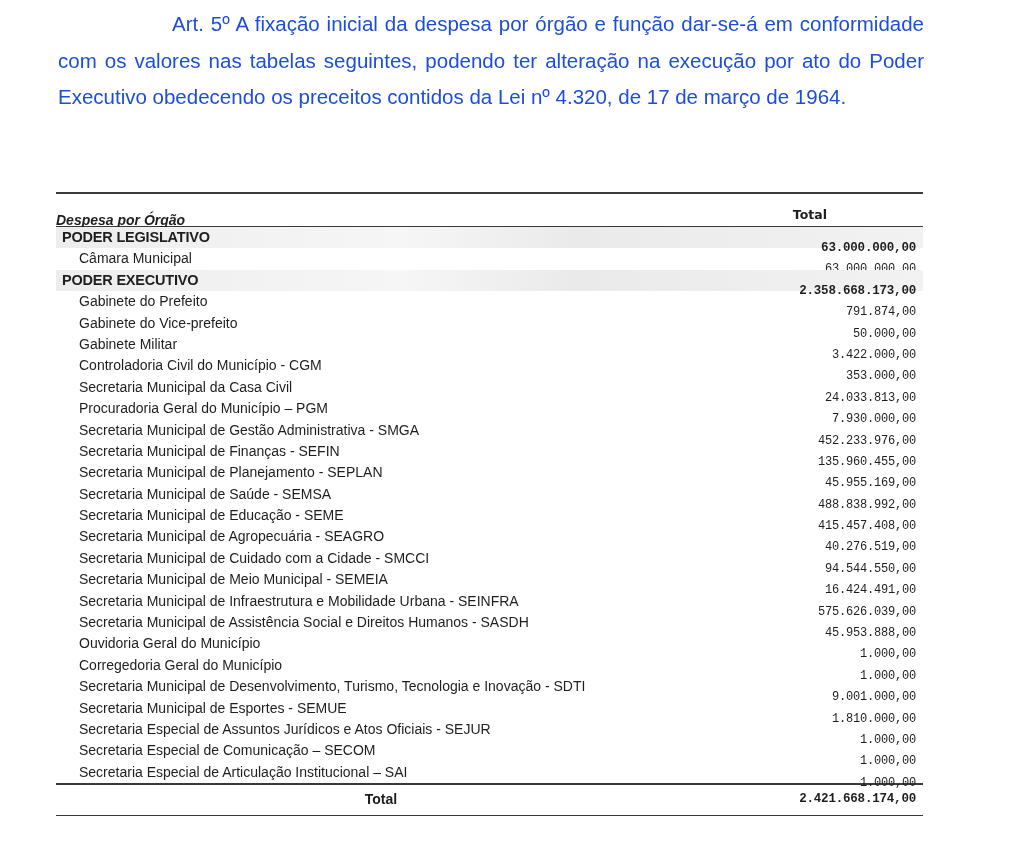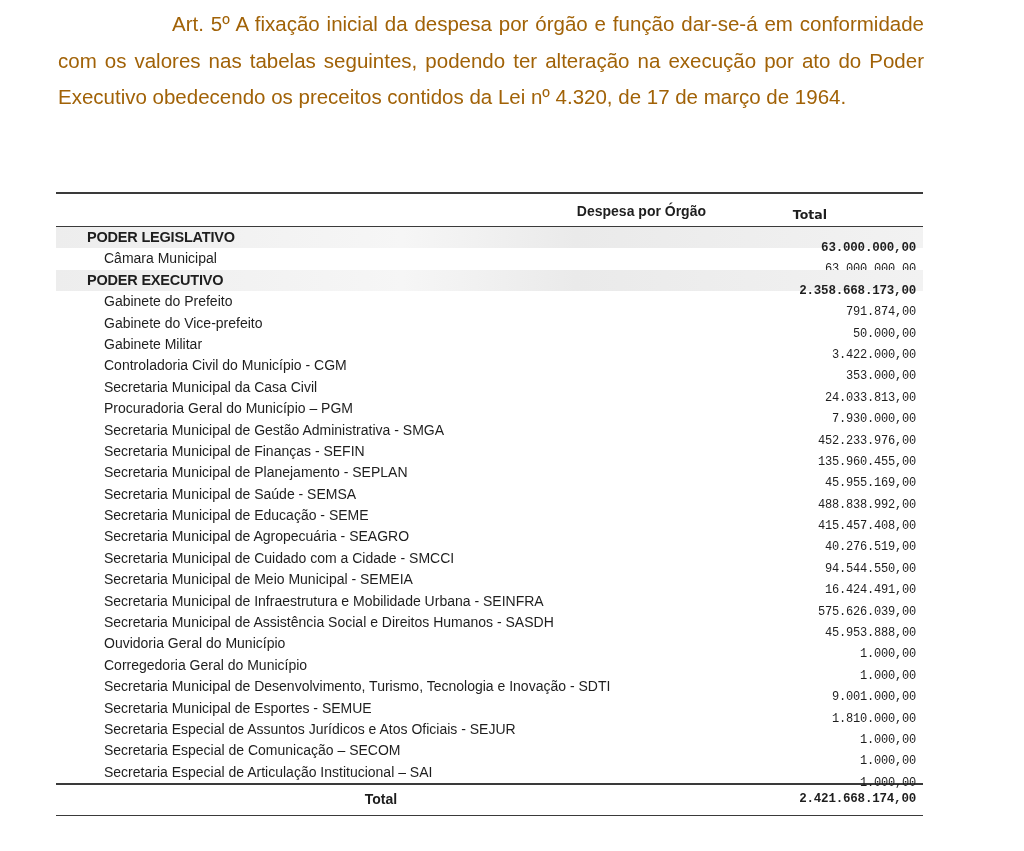--- a/index.html
+++ b/index.html
@@ -1,32 +1,32 @@
 <!DOCTYPE html>
 <html><head>
 <meta charset="utf-8">
 <style>
   html, body { margin: 0; padding: 0; background: #ffffff; }
   body { width: 1024px; height: 851px; position: relative; overflow: hidden; color: #1e1e1e; }
   .para {
     position: absolute; left: 58px; top: 6px; width: 866px;
     font-family: "Liberation Sans", sans-serif; font-size: 20.5px; line-height: 36.5px;
-    text-align: justify; text-align-last: left; color: #a16207;
+    text-align: justify; text-align-last: left; color: #1d4ed8;
   }
   .para .indent { display: inline-block; width: 114px; }
   .tbl {
     position: absolute; left: 56px; top: 192px; width: 867px;
     font-family: "Liberation Sans", sans-serif; color: #1e1e1e;
   }
   .rule { height: 1.5px; background: #3a3a3a; }
   .head { position: relative; height: 32px; }
-  .head .c1 { position: absolute; left: 0; width: 650px; top: 9px; text-align: right; font-weight: bold; font-size: 14px; }
+  .head .c1 { position: absolute; left: 0; width: 650px; top: 18px; text-align: left; font-weight: bold; font-size: 14px; font-style: italic; }
   .head .c2 { position: absolute; right: 96px; top: 13px; font-family: "DejaVu Sans", sans-serif; font-weight: bold; font-size: 12.5px; }
   .row { position: relative; height: 21.4px; }
-  .row .lbl { position: absolute; left: 23px; top: 2px; font-size: 14px; white-space: nowrap; margin-left: 25px; }
+  .row .lbl { position: absolute; left: 23px; top: 2px; font-size: 14px; white-space: nowrap; }
   .row .val { position: absolute; right: 7px; top: 14px; font-family: Liberation Mono, monospace; font-size: 12px; white-space: nowrap; letter-spacing: -0.2px; }
   .row.grp { background: linear-gradient(90deg, #ededed, #f6f6f6 40%, #eaeaea 60%, #f2f2f2); }
   .row.grp .lbl { left: 6px; font-weight: bold; font-size: 14.5px; letter-spacing: -0.2px; }
   .row.grp .val { font-weight: bold; font-size: 12.5px; }
   .total { position: relative; height: 30px; }
   .total .lbl { position: absolute; left: 0; width: 650px; top: 6px; text-align: center; font-weight: bold; font-size: 14px; }
   .total .val { position: absolute; right: 7px; top: 7px; font-family: Liberation Mono, monospace; font-weight: bold; font-size: 12.5px; letter-spacing: -0.2px; }
 </style>
 </head>
 <body>

